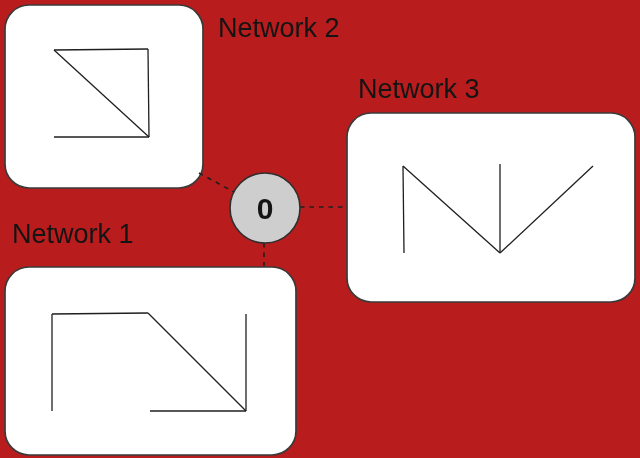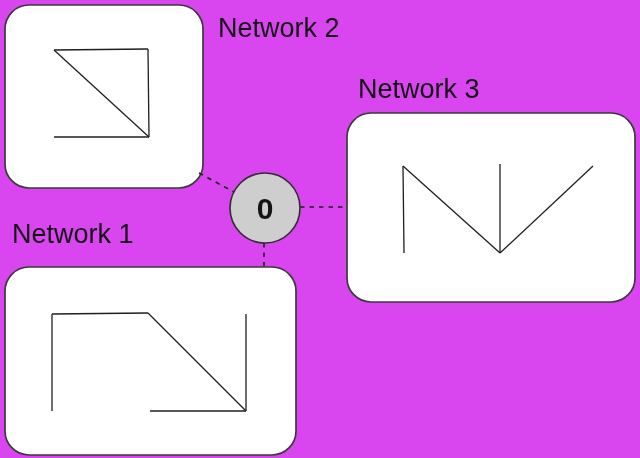--- a/index.html
+++ b/index.html
@@ -5,21 +5,21 @@
   html, body {
     margin: 0;
     padding: 0;
     background: #ffffff;
     font-family: "Liberation Sans", "DejaVu Sans", sans-serif;
   }
   .stage {
     position: relative;
     width: 640px;
     height: 458px;
-    background: #d946ef;
+    background: #b91c1c;
     overflow: hidden;
   }
   svg { display: block; }
   .net-label {
     font-family: "Liberation Sans", "DejaVu Sans", sans-serif;
     font-size: 27px;
     font-weight: 400;
   }
   .node-text {
     font-family: "Liberation Sans", "DejaVu Sans", sans-serif;

